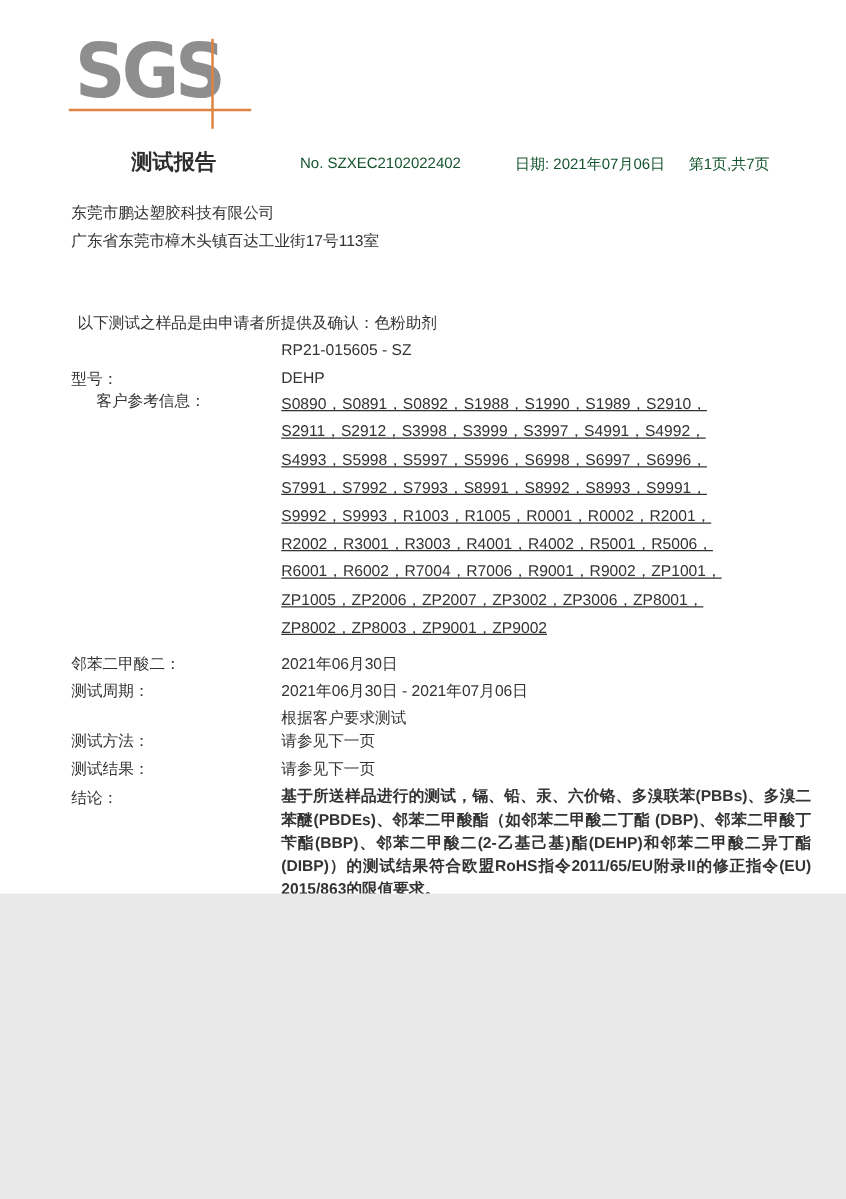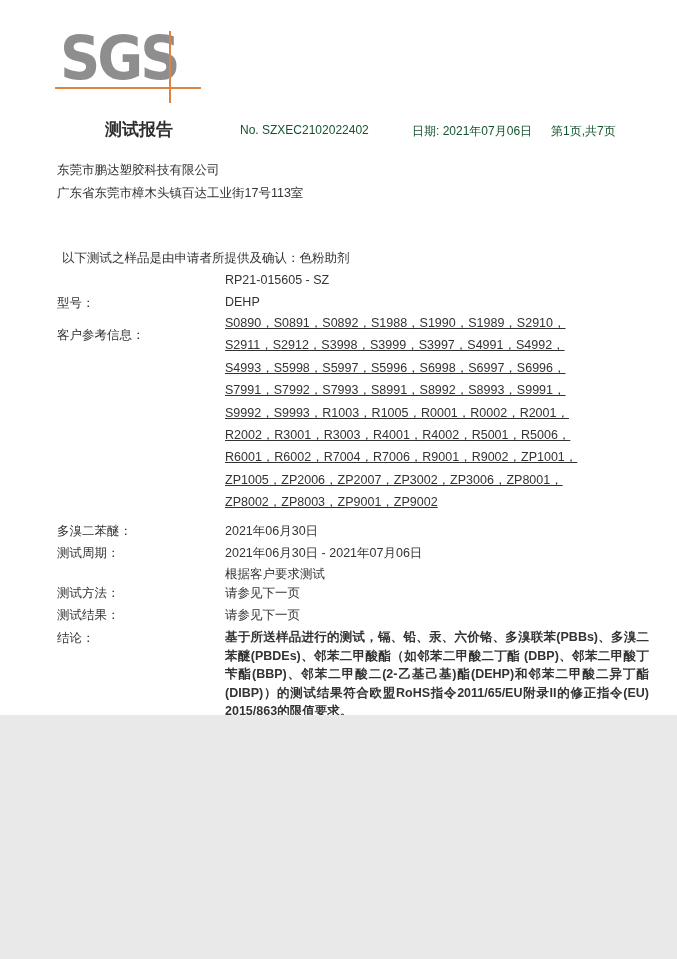--- a/index.html
+++ b/index.html
@@ -91,34 +91,34 @@
   <div class="abs bodytext" style="left:57px; top:162px;">东莞市鹏达塑胶科技有限公司</div>
   <div class="abs bodytext" style="left:57px; top:185px;">广东省东莞市樟木头镇百达工业街17号113室</div>
 
   <div class="abs bodytext" style="left:62px; top:250px;">以下测试之样品是由申请者所提供及确认：色粉助剂</div>
 
   <div class="abs bodytext val" style="top:273px;">RP21-015605 - SZ</div>
 
   <div class="abs bodytext lbl" style="top:295px;">型号：</div>
   <div class="abs bodytext val" style="top:295px;">DEHP</div>
 
-  <div class="abs bodytext lbl" style="top:327px;">客户参考信息：</div>
+  <div class="abs bodytext lbl" style="top:313px;margin-left:20px;">客户参考信息：</div>
   <div class="abs bodytext val ref-lines" style="top:312px;">
     <div>S0890，S0891，S0892，S1988，S1990，S1989，S2910，</div>
     <div>S2911，S2912，S3998，S3999，S3997，S4991，S4992，</div>
     <div>S4993，S5998，S5997，S5996，S6998，S6997，S6996，</div>
     <div>S7991，S7992，S7993，S8991，S8992，S8993，S9991，</div>
     <div>S9992，S9993，R1003，R1005，R0001，R0002，R2001，</div>
     <div>R2002，R3001，R3003，R4001，R4002，R5001，R5006，</div>
     <div>R6001，R6002，R7004，R7006，R9001，R9002，ZP1001，</div>
     <div>ZP1005，ZP2006，ZP2007，ZP3002，ZP3006，ZP8001，</div>
     <div>ZP8002，ZP8003，ZP9001，ZP9002</div>
   </div>
 
-  <div class="abs bodytext lbl" style="top:523px;">多溴二苯醚：</div>
+  <div class="abs bodytext lbl" style="top:523px;">邻苯二甲酸二：</div>
   <div class="abs bodytext val" style="top:523px;">2021年06月30日</div>
 
   <div class="abs bodytext lbl" style="top:545px;">测试周期：</div>
   <div class="abs bodytext val" style="top:545px;">2021年06月30日 - 2021年07月06日</div>
 
   <div class="abs bodytext val" style="top:566px;">根据客户要求测试</div>
 
   <div class="abs bodytext lbl" style="top:585px;">测试方法：</div>
   <div class="abs bodytext val" style="top:585px;">请参见下一页</div>
 

